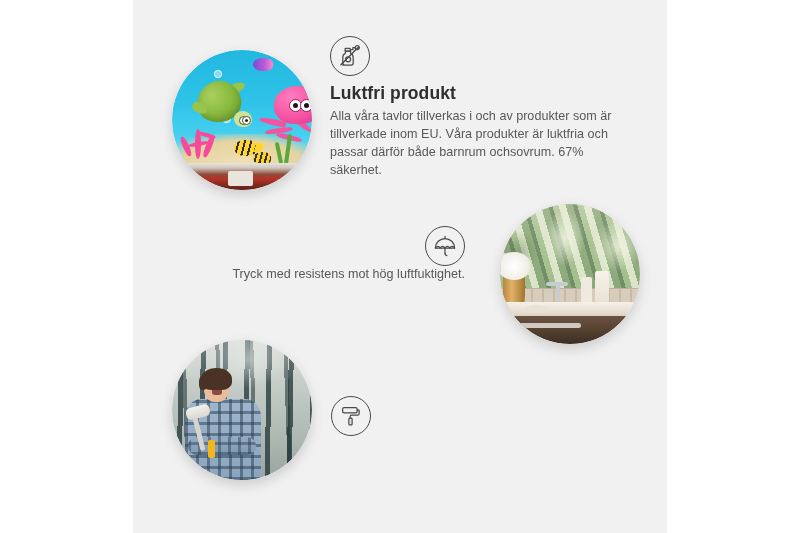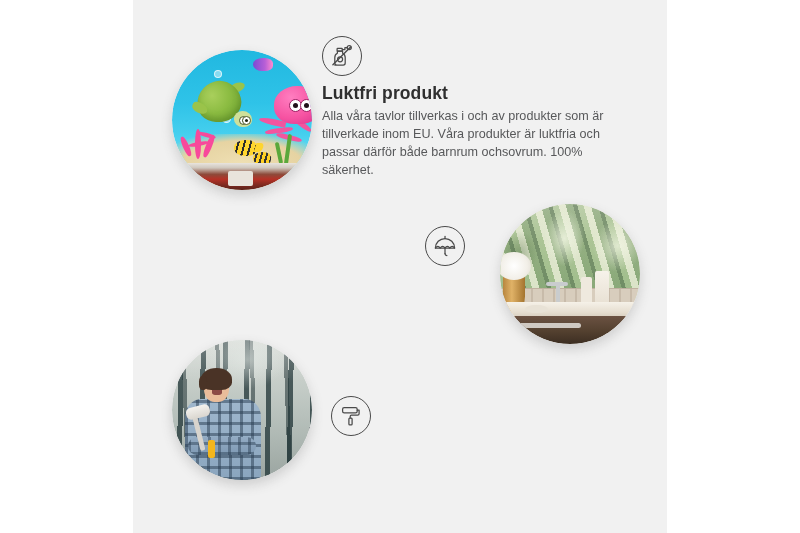--- a/index.html
+++ b/index.html
@@ -333,21 +333,21 @@
   }
   .f-desc {
     font-size: 12.6px;
     color: #57585a;
     line-height: 1.42;
     margin: 0;
   }
 
   
   #feature-odourless {
-    left: 322px; top: 36px; width: 296px;
+    left: 330px; top: 36px; width: 296px;
     text-align: left;
   }
   #feature-odourless .icon-circle { margin-left: 0; }
 
   
   #feature-waterproof {
     left: 205px; top: 226px; width: 260px;
     text-align: right;
   }
   #feature-waterproof .icon-row {
@@ -457,35 +457,36 @@
           <path d="M7 23.2h8.4a2 2 0 0 0 2-2v-5.6a4.6 4.6 0 0 0-2.6-4.1V9.2H9.6v2.3A4.6 4.6 0 0 0 7 15.6v5.6a2 2 0 0 0 2 2z" transform="translate(-1.2,-1.2)"></path>
           <rect x="8.1" y="5.4" width="5.2" height="2.6" rx="0.6"></rect>
           <path d="M13.3 6.7h2.6v-2.1h2.6"></path>
           <circle cx="20.2" cy="4.6" r="2.1"></circle>
           <circle cx="11.1" cy="16.3" r="2.5"></circle>
           <line x1="3.9" y1="21.8" x2="21.6" y2="4.1" stroke-width="1.4"></line>
         </svg>
       </div>
     </div>
     <div class="f-title">Luktfri produkt</div>
-    <p class="f-desc">Alla våra tavlor tillverkas i och av produkter som är tillverkade inom EU. Våra produkter är luktfria och passar därför både barnrum ochsovrum. 100% säkerhet.</p>
+    <p class="f-desc">Alla våra tavlor tillverkas i och av produkter som är tillverkade inom EU. Våra produkter är luktfria och passar därför både barnrum ochsovrum. 67% säkerhet.</p>
   </div>
 
   <div class="feature" id="feature-waterproof">
     <div class="icon-row">
       <div class="icon-circle">
         <svg width="26" height="26" viewBox="0 0 26 26" fill="none" stroke="#4a4a4a" stroke-width="1.25" stroke-linecap="round" stroke-linejoin="round">
           <path d="M3.4 15.1a9.6 9.6 0 0 1 19.2 0z"></path>
           <path d="M3.4 15.1c1.6-2.2 3.2-2.2 4.8 0 1.6-2.2 3.2-2.2 4.8 0 1.6-2.2 3.2-2.2 4.8 0 1.6-2.2 3.2-2.2 4.8 0"></path>
           <line x1="13" y1="15.1" x2="13" y2="20.6"></line>
           <path d="M13 20.6a1.9 1.9 0 0 0 1.9 1.9"></path>
           <line x1="13" y1="5.5" x2="13" y2="3.4"></line>
         </svg>
       </div>
     </div>
+    <p class="f-desc">Tryck med resistens mot hög luftfuktighet.</p>
   </div>
 
   <div class="feature" id="feature-easy">
     <div class="icon-row">
       <div class="icon-circle">
         <svg width="26" height="26" viewBox="0 0 26 26" fill="none" stroke="#4a4a4a" stroke-width="1.25" stroke-linecap="round" stroke-linejoin="round">
           <rect x="4.6" y="4.6" width="14.6" height="5.2" rx="1.6"></rect>
           <path d="M19.2 7.2h1.9v3.6a1.4 1.4 0 0 1-1.4 1.4h-6.3a1.2 1.2 0 0 0-1.2 1.2v1.4"></path>
           <rect x="10.9" y="15.1" width="3.2" height="6.8" rx="0.9"></rect>
         </svg>

